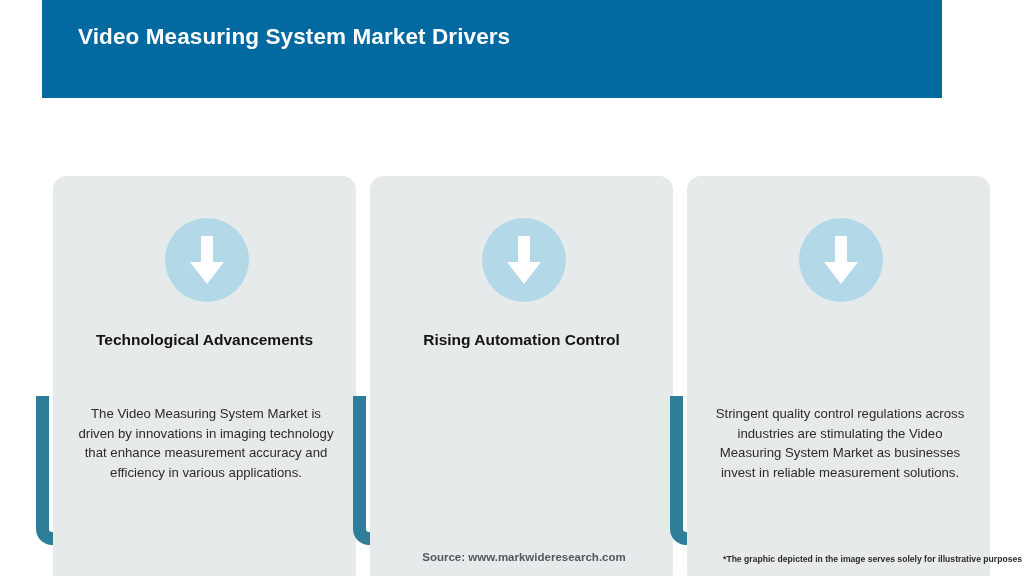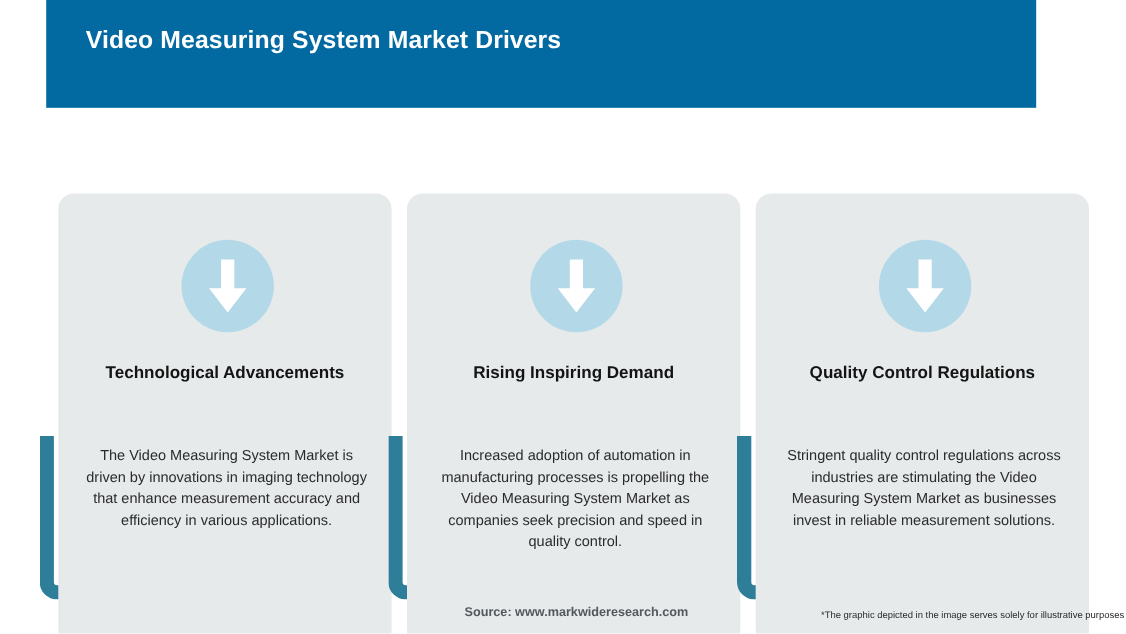--- a/index.html
+++ b/index.html
@@ -177,20 +177,21 @@
     font-weight: bold;
     color: #53585c;
   }
   .disclaimer {
     position: absolute;
     right: 14px;
     top: 8px;
     font-size: 8.6px;
     color: #2b2b2b;
     white-space: nowrap;
+    font-weight: bold;
   }
 </style>
 </head>
 <body>
 
 <div class="header-bar">
   <div class="header-title">Video Measuring System Market Drivers</div>
 
 </div>
 
@@ -210,34 +211,32 @@
   </div>
 
   <div class="card-block c2">
     <div class="accent"></div>
     <div class="card">
       <div class="badge">
         <svg viewBox="0 0 40 52">
           <path d="M14 2 L26 2 L26 28 L37 28 L20 50 L3 28 L14 28 Z" fill="#ffffff"></path>
         </svg>
       </div>
-      <div class="card-title">Rising Inspiring Demand</div>
-      <div class="card-body">Increased adoption of automation in manufacturing processes is propelling the Video Measuring System Market as companies seek precision and speed in quality control.</div>
+      <div class="card-title">Rising Automation Control</div>
     </div>
   </div>
 
   <div class="card-block c3">
     <div class="accent"></div>
     <div class="card">
       <div class="badge">
         <svg viewBox="0 0 40 52">
           <path d="M14 2 L26 2 L26 28 L37 28 L20 50 L3 28 L14 28 Z" fill="#ffffff"></path>
         </svg>
       </div>
-      <div class="card-title">Quality Control Regulations</div>
       <div class="card-body">Stringent quality control regulations across industries are stimulating the Video Measuring System Market as businesses invest in reliable measurement solutions.</div>
     </div>
   </div>
 
 </div>
 
 <div class="footer">
   <div class="source">Source: www.markwideresearch.com</div>
   <div class="disclaimer">*The graphic depicted in the image serves solely for illustrative purposes</div>
 </div>

